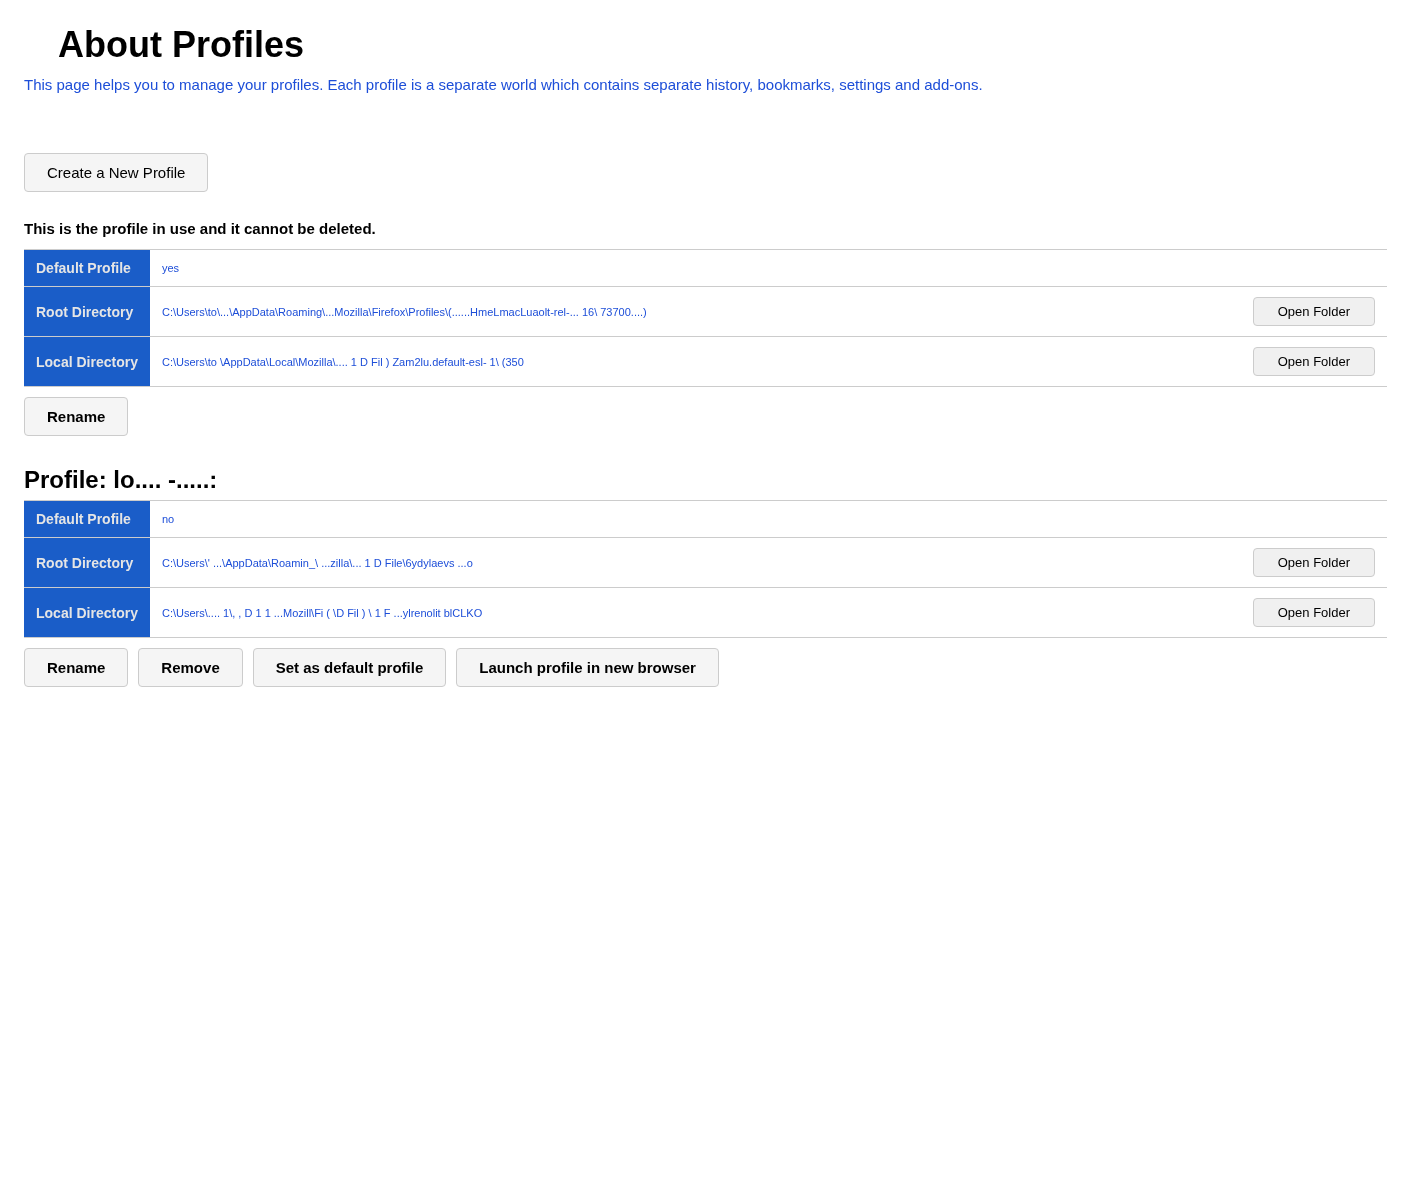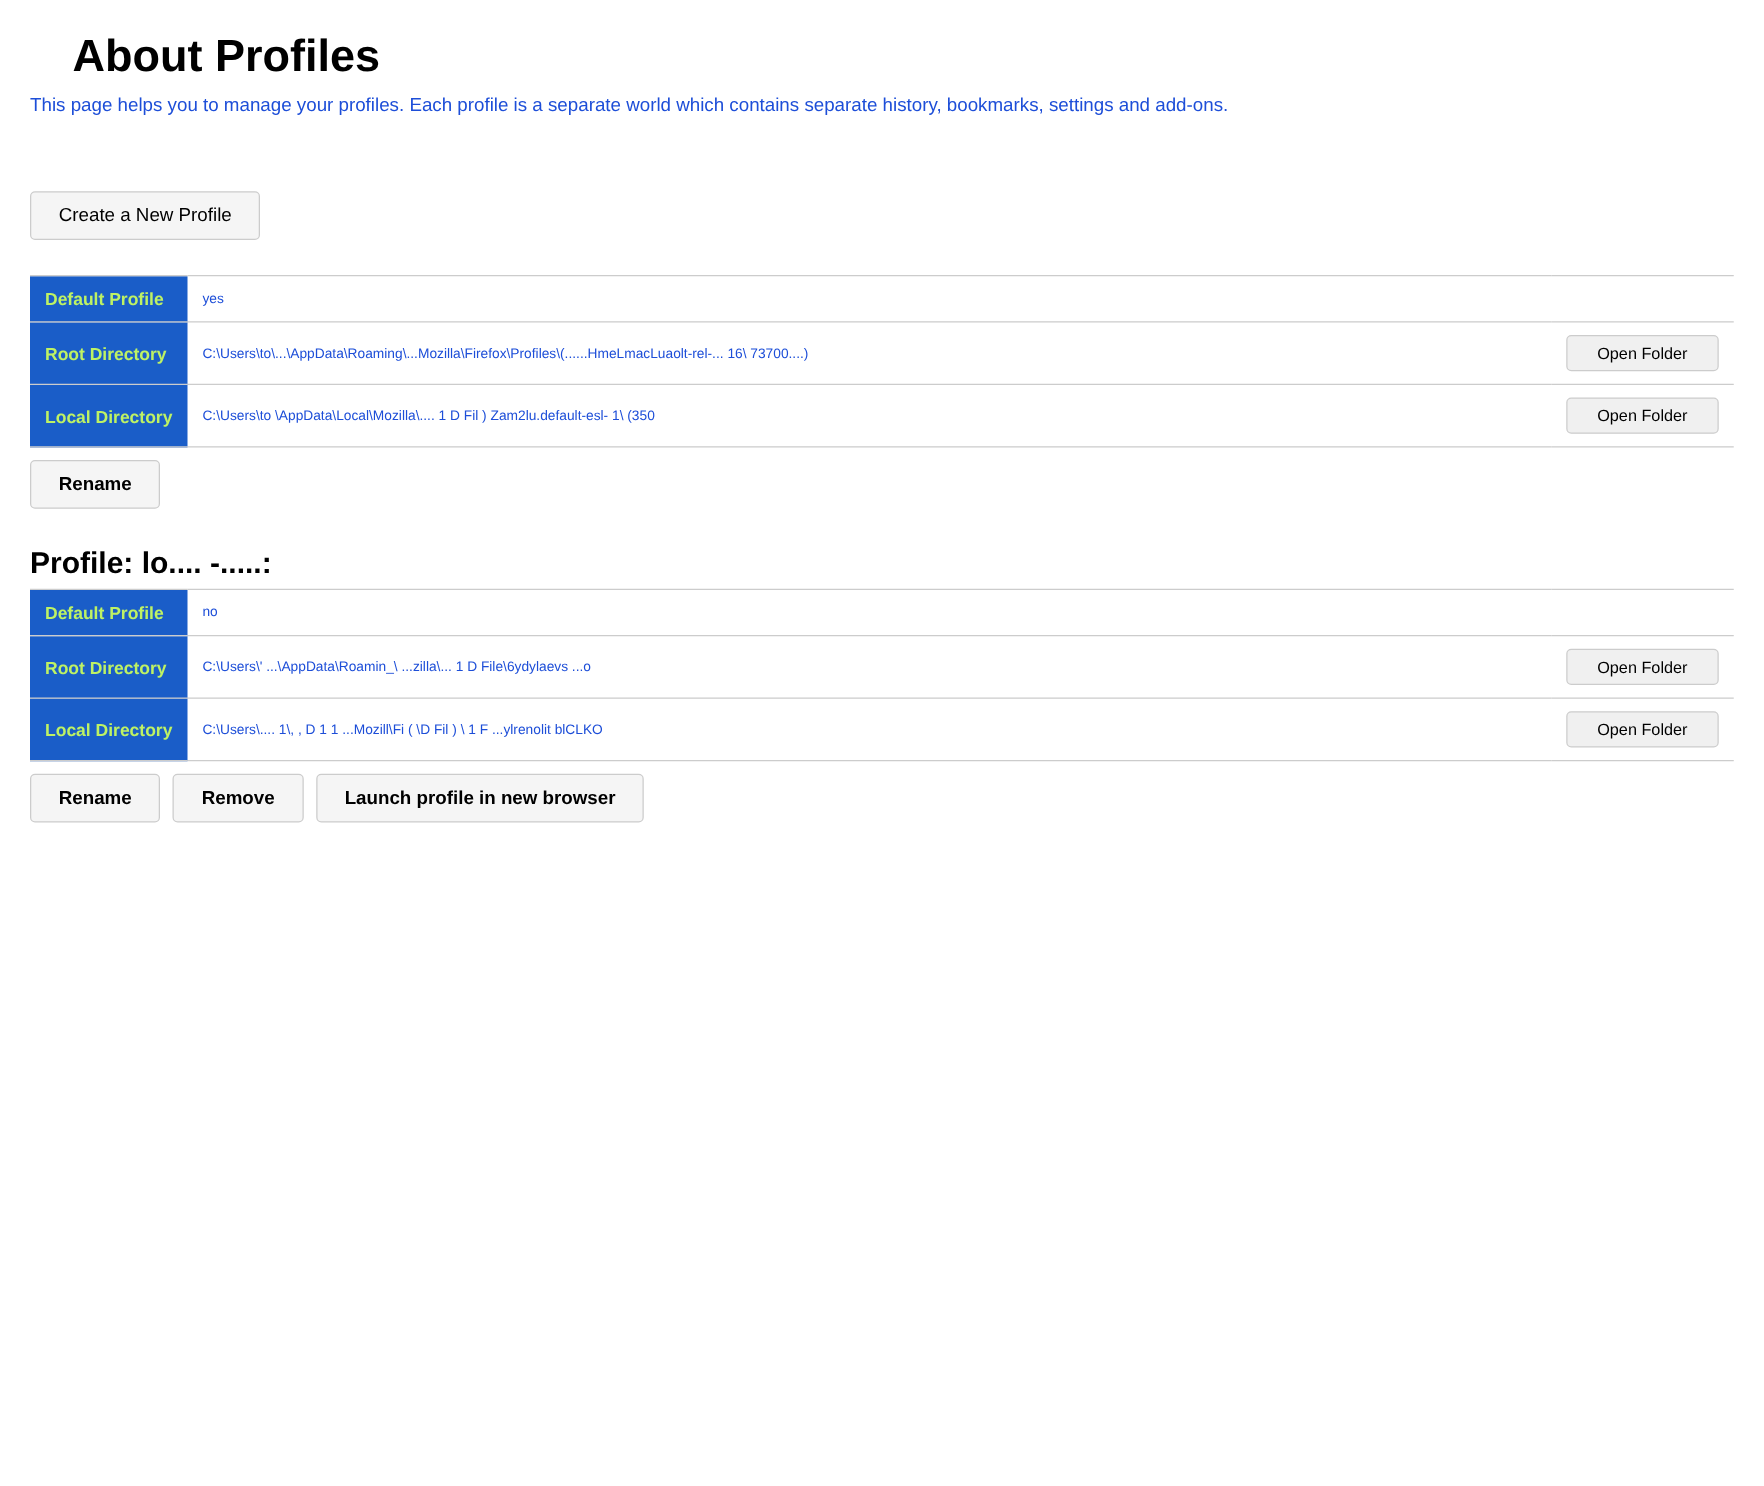--- a/index.html
+++ b/index.html
@@ -52,21 +52,21 @@
     .profile-table tr {
       border-top: 1px solid #ccc;
       border-bottom: 1px solid #ccc;
     }
     .profile-table td {
       padding: 10px 12px;
       vertical-align: middle;
     }
     .label-cell {
       background: #1a5dc8;
-      color: #bef264;
+      color: #e5e5e5;
       font-weight: bold;
       white-space: nowrap;
       width: 140px;
       font-size: 14px;
     }
     .value-cell {
       color: #1d4ed8;
       font-size: 11px;
       overflow: hidden;
       white-space: nowrap;
@@ -116,20 +116,21 @@
 
 
 
 <h1>About Profiles</h1>
 <p class="about-text">This page helps you to manage your profiles. Each profile is a separate world which contains separate history, bookmarks, settings and add-ons.</p>
 
 <button class="create-btn">Create a New Profile</button>
 
 
 <div class="profile-section">
+  <p class="profile-in-use">This is the profile in use and it cannot be deleted.</p>
 
   <table class="profile-table">
     <tbody>
         <tr>
       <td class="label-cell">Default Profile</td>
       <td class="value-cell">yes</td>
     </tr>
     <tr>
       <td class="label-cell">Root Directory</td>
       <td class="value-cell">C:\Users\to\...\AppData\Roaming\...Mozilla\Firefox\Profiles\(......HmeLmacLuaolt-rel-...   16\   73700....) </td>
@@ -175,18 +176,19 @@
       <td class="btn-cell">
         <button class="open-folder-btn">Open Folder</button>
       </td>
     </tr>
   </tbody>
     </table>
 
   <div class="action-buttons">
     <button class="action-btn">Rename</button>
     <button class="action-btn">Remove</button>
+    <button class="action-btn">Set as default profile</button>
     <button class="action-btn">Launch profile in new browser</button>
   </div>
 </div>
 
 
 
 
 </body></html>

